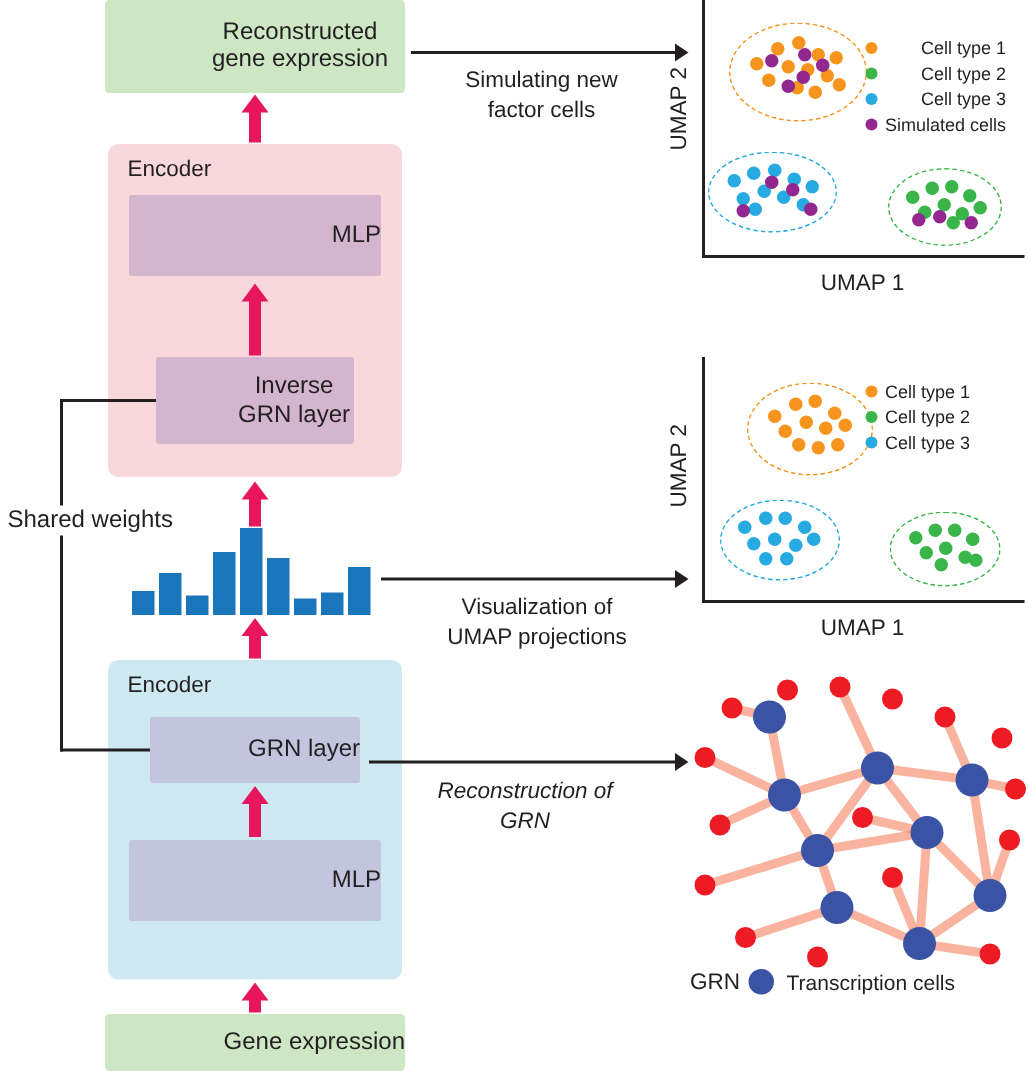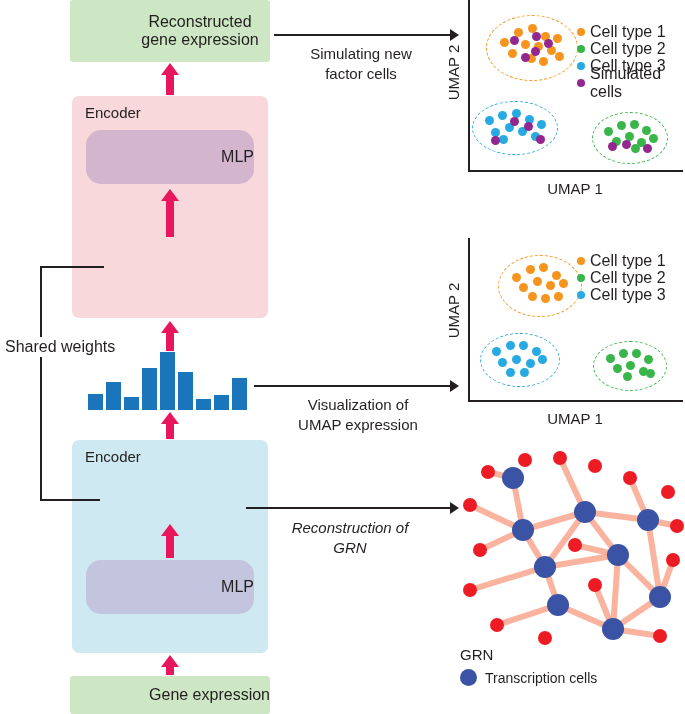--- a/index.html
+++ b/index.html
@@ -6,21 +6,21 @@
   body { font-family:"Liberation Sans", sans-serif; background:#fff; color:#231f20; }
   .canvas { position:relative; width:685px; height:714px; background:#fff; overflow:hidden; }
 
   .box, .bigbox, .inner { position:absolute; display:flex; align-items:center; justify-content:flex-end; text-align:center; }
   .box { font-size:16px; border-radius:3px; }
   .green { background:var(--box-green, #cde6c3); }
   .bigbox { border-radius:7px; }
   .decoder { background:var(--decoder-pink, #f8d8da); }
   .encoder { background:var(--encoder-blue, #cfe9f2); }
   .region-title { position:absolute; top:8px; left:13px; font-size:15px; }
-  .inner { font-size:16px; border-radius:15px; line-height:1.2; }
+  .inner { font-size:16px; border-radius:2px; line-height:1.2; }
   .mauve { background:var(--decoder-inner, #d4b5ce); }
   .lav { background:var(--encoder-inner, #c3c5de); }
 
   .parrow { position:absolute; width:22px; }
   .parrow::before { content:""; position:absolute; left:2px; top:0; width:0; height:0;
     border-left:9px solid transparent; border-right:9px solid transparent;
     border-bottom:12px solid var(--arrow-pink, #e8175d); }
   .parrow::after { content:""; position:absolute; left:7px; top:11px; bottom:0; width:8px;
     background:var(--arrow-pink, #e8175d); }
 
@@ -29,65 +29,71 @@
 
   .harrow { position:absolute; height:2px; background:#231f20; }
   .harrow::after { content:""; position:absolute; right:-2px; top:-5px; width:0; height:0;
     border-left:9px solid #231f20; border-top:6px solid transparent; border-bottom:6px solid transparent; }
   .ann { position:absolute; font-size:15px; text-align:center; line-height:1.3; }
 
   .plot { position:absolute; border-left:2px solid #231f20; border-bottom:2px solid #231f20; }
   .ylabel { position:absolute; font-size:15px; text-align:center; transform:rotate(-90deg); }
   .xlabel { position:absolute; font-size:15px; text-align:center; }
   .legend { position:absolute; list-style:none; }
-  .legend li { display:flex; align-items:center; gap:5px; font-size:16px; height:17px; }
+  .legend li { display:flex; align-items:center; gap:5px; font-size:12px; height:17px;justify-content:space-between; }
   .legend .dot { width:8px; height:8px; border-radius:50%; flex:none; }
   .ellipse { position:absolute; border:1.6px dashed; border-radius:50%; }
   .dot9 { position:absolute; width:9px; height:9px; border-radius:50%; }
 
   #latent-embedding { position:absolute; display:flex; align-items:flex-end; gap:3px; }
   .bar { width:15px; }
 
   svg.abs { position:absolute; }
 
-  .grn-legend { position:absolute; display:flex; flex-direction:column; gap:6px; font-size:14px; }
+  .grn-legend { position:absolute; display:flex; flex-direction:row; gap:6px; font-size:14px; }
   .grn-legend-title { font-size:15px; }
   .grn-legend-row { display:flex; align-items:center; gap:8px; }
   .grn-dot { border-radius:50%; flex:none; display:inline-block; }
 </style>
 </head>
 <body>
 
 <div class="canvas">
 
   <div class="box green" style="left:70px; top:0; width:200px; height:62px;">
     <span style="width:140px;">Reconstructed gene expression</span>
   </div>
 
   <div class="bigbox decoder" style="left:72px; top:96px; width:196px; height:222px;">
     <div class="region-title">Encoder</div>
     <div class="inner mauve" style="left:14px; top:34px; width:168px; height:54px;">
       <span>MLP</span>
+    </div>
+    <div class="inner mauve" style="left:32px; top:142px; width:132px; height:58px;">
+      <span style="width:80px;">Inverse GRN layer</span>
     </div>
   </div>
 
   <div id="latent-embedding" style="left:88px; top:352px; width:161px; height:58px;">
       <div class="bar" style="height: 16px; background: rgb(27, 117, 187);"></div>
       <div class="bar" style="height: 28px; background: rgb(27, 117, 187);"></div>
       <div class="bar" style="height: 13px; background: rgb(27, 117, 187);"></div>
       <div class="bar" style="height: 42px; background: rgb(27, 117, 187);"></div>
       <div class="bar" style="height: 58px; background: rgb(27, 117, 187);"></div>
       <div class="bar" style="height: 38px; background: rgb(27, 117, 187);"></div>
       <div class="bar" style="height: 11px; background: rgb(27, 117, 187);"></div>
       <div class="bar" style="height: 15px; background: rgb(27, 117, 187);"></div>
       <div class="bar" style="height: 32px; background: rgb(27, 117, 187);"></div>
     </div>
 
   <div class="bigbox encoder" style="left:72px; top:440px; width:196px; height:213px;">
     <div class="region-title">Encoder</div>
+    <div class="inner lav" style="left:28px; top:38px; width:140px; height:44px;">
+      <span>GRN layer</span>
+    </div>
     <div class="inner lav" style="left:14px; top:120px; width:168px; height:54px;">
       <span>MLP</span>
     </div>
   </div>
 
   <div class="box green" style="left:70px; top:676px; width:200px; height:38px;">
     <span>Gene expression</span>
   </div>
 
   <div class="parrow" style="left:159px; top:63px;  height:32px;"></div>
@@ -99,21 +105,21 @@
 
   <div class="sline" style="left:40px; top:266px; width:64px; height:2px;"></div>
   <div class="sline" style="left:40px; top:266px; width:2px; height:235px;"></div>
   <div class="sline" style="left:40px; top:499px; width:60px; height:2px;"></div>
   <div class="shared-label" style="left:2px; top:337px;">Shared weights</div>
 
   <div class="harrow" style="left:274px; top:34px;  width:183px;"></div>
   <div class="ann" style="left:300px; top:44px; width:122px;">Simulating new factor cells</div>
 
   <div class="harrow" style="left:254px; top:385px; width:203px;"></div>
-  <div class="ann" style="left:292px; top:395px; width:132px;">Visualization of UMAP expression</div>
+  <div class="ann" style="left:292px; top:395px; width:132px;">Visualization of UMAP projections</div>
 
   <div class="harrow" style="left:246px; top:507px; width:211px;"></div>
   <div class="ann" style="left:287px; top:518px; width:126px;font-style:italic;">Reconstruction of GRN</div>
 
   <div class="plot" id="umap-simulated" style="left:468px; top:0; width:215px; height:172px;">
       <div class="ellipse" style="left: 16px; top: 15px; width: 92px; height: 66px; border-color: rgb(247, 148, 29);"></div>
       <div class="dot9" style="left: 29.5px; top: 37.5px; background: rgb(247, 148, 29);"></div>
       <div class="dot9" style="left: 43.5px; top: 27.5px; background: rgb(247, 148, 29);"></div>
       <div class="dot9" style="left: 57.5px; top: 23.5px; background: rgb(247, 148, 29);"></div>
       <div class="dot9" style="left: 70.5px; top: 31.5px; background: rgb(247, 148, 29);"></div>

